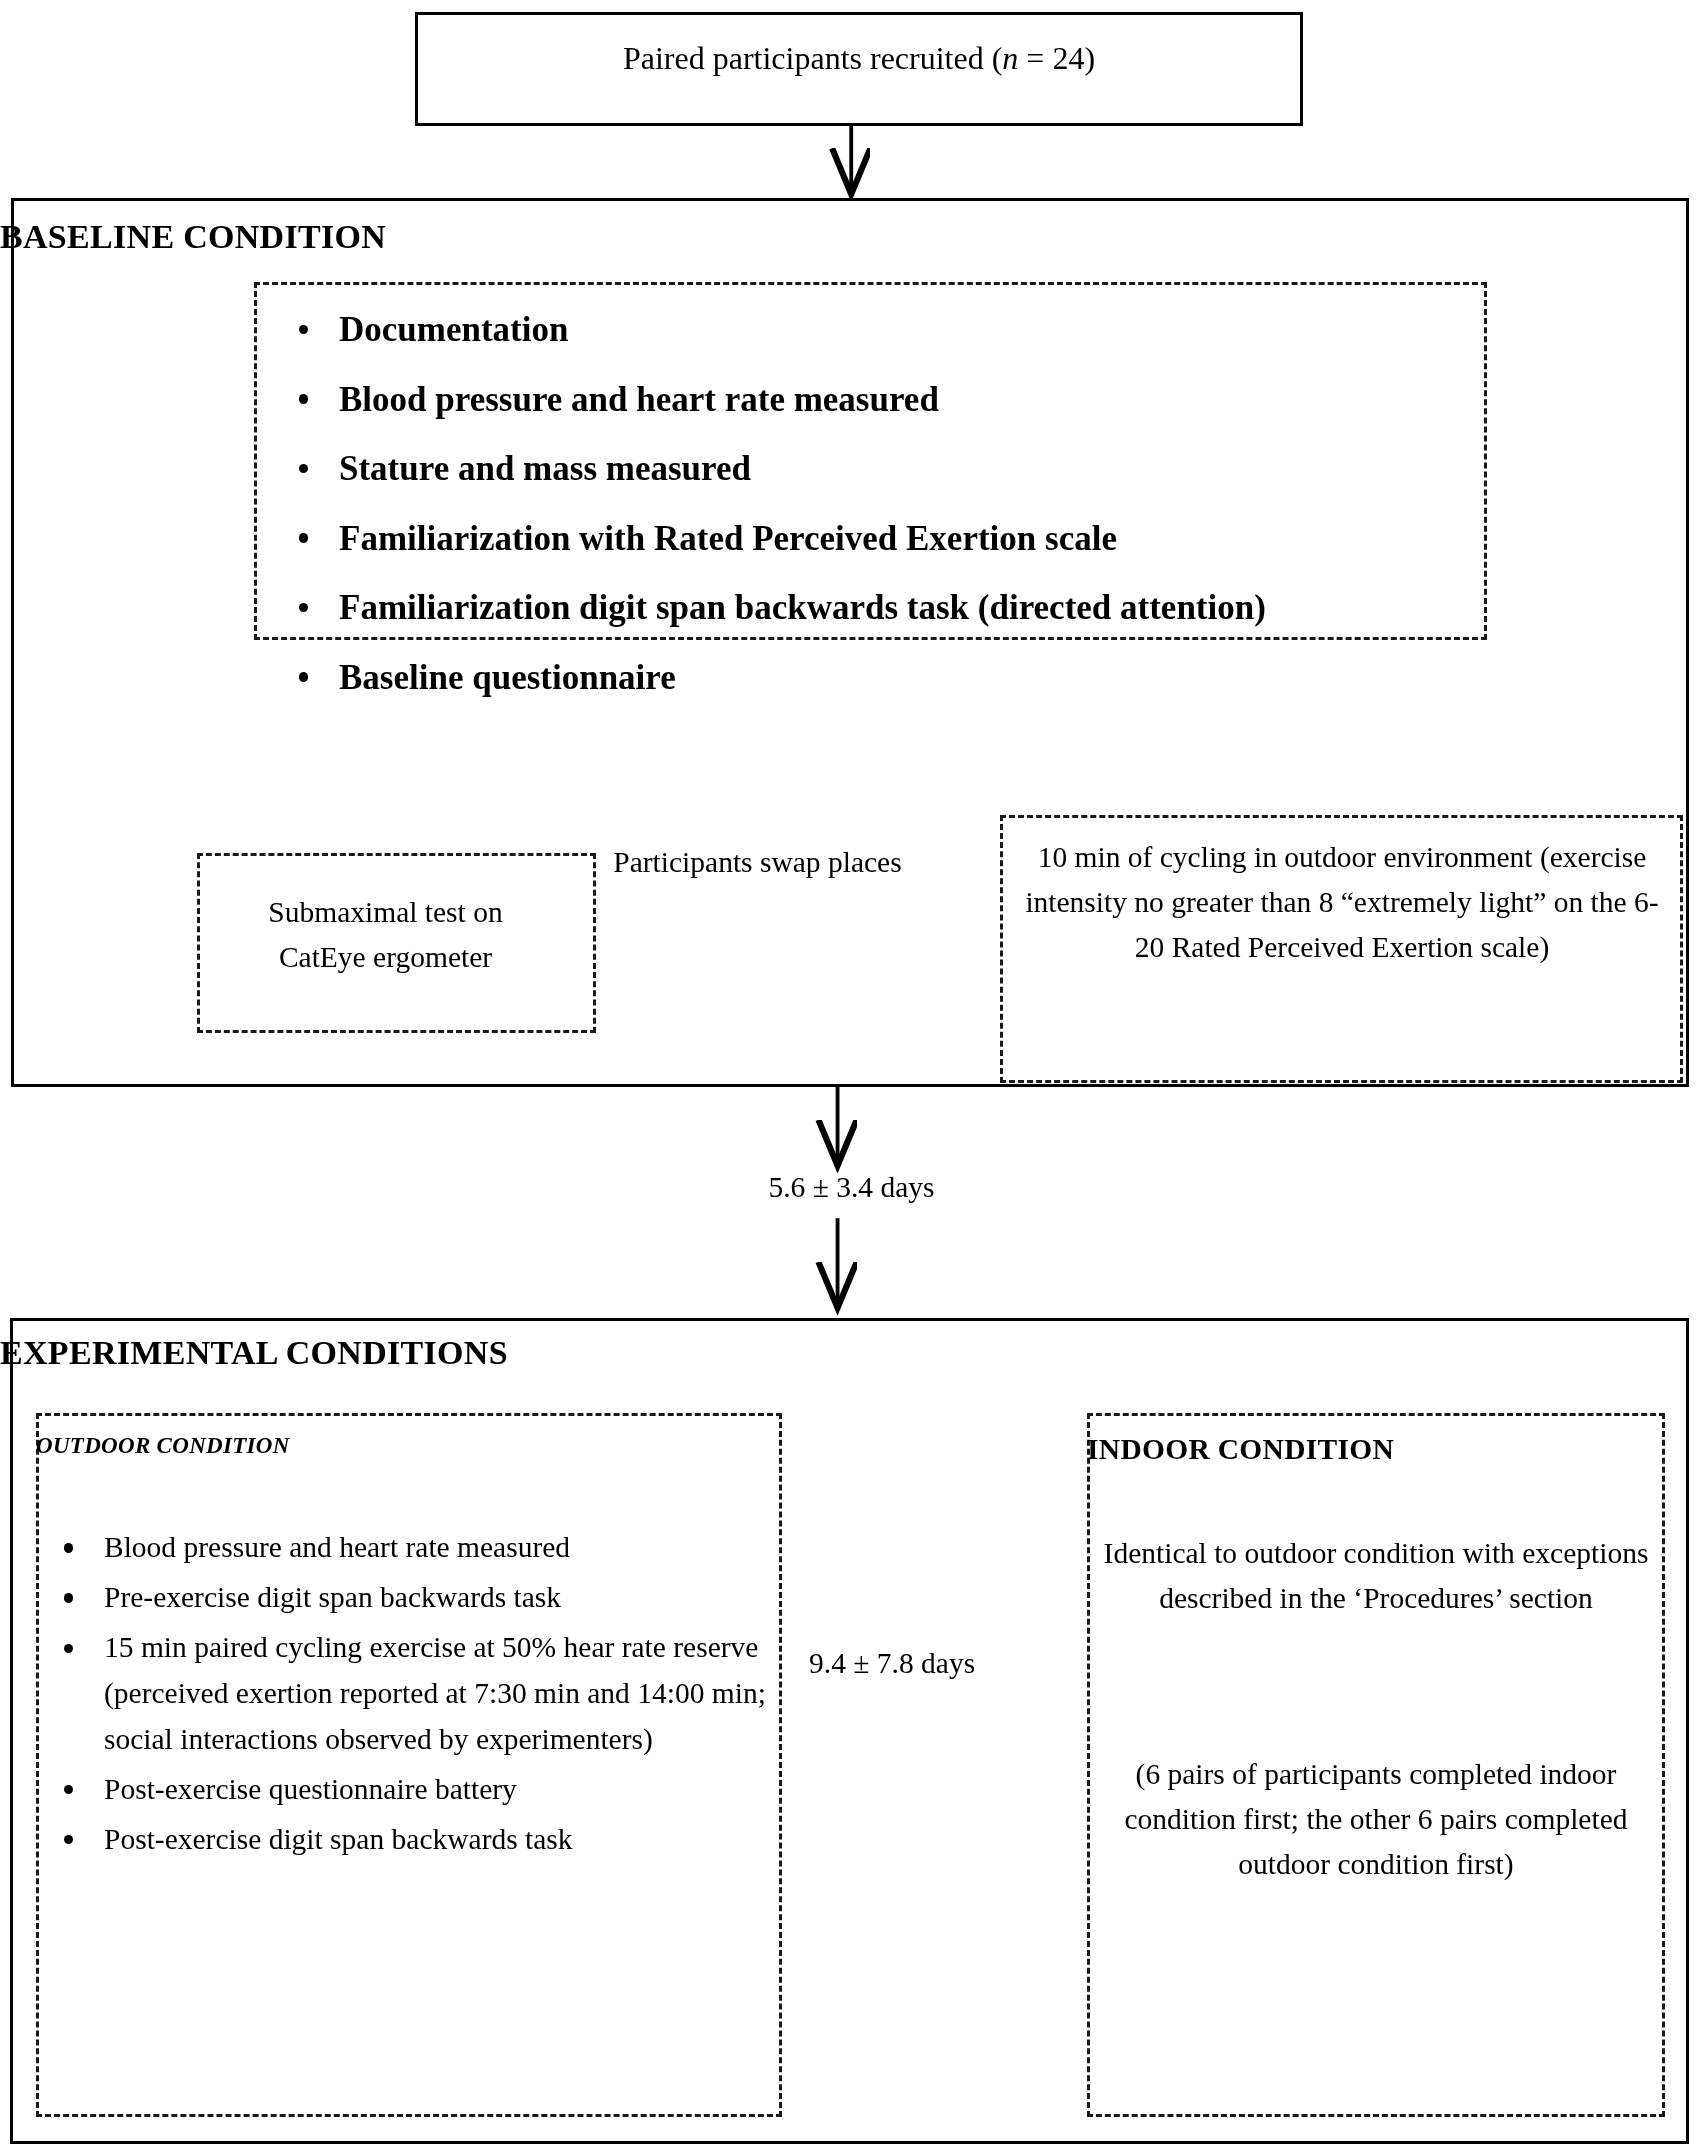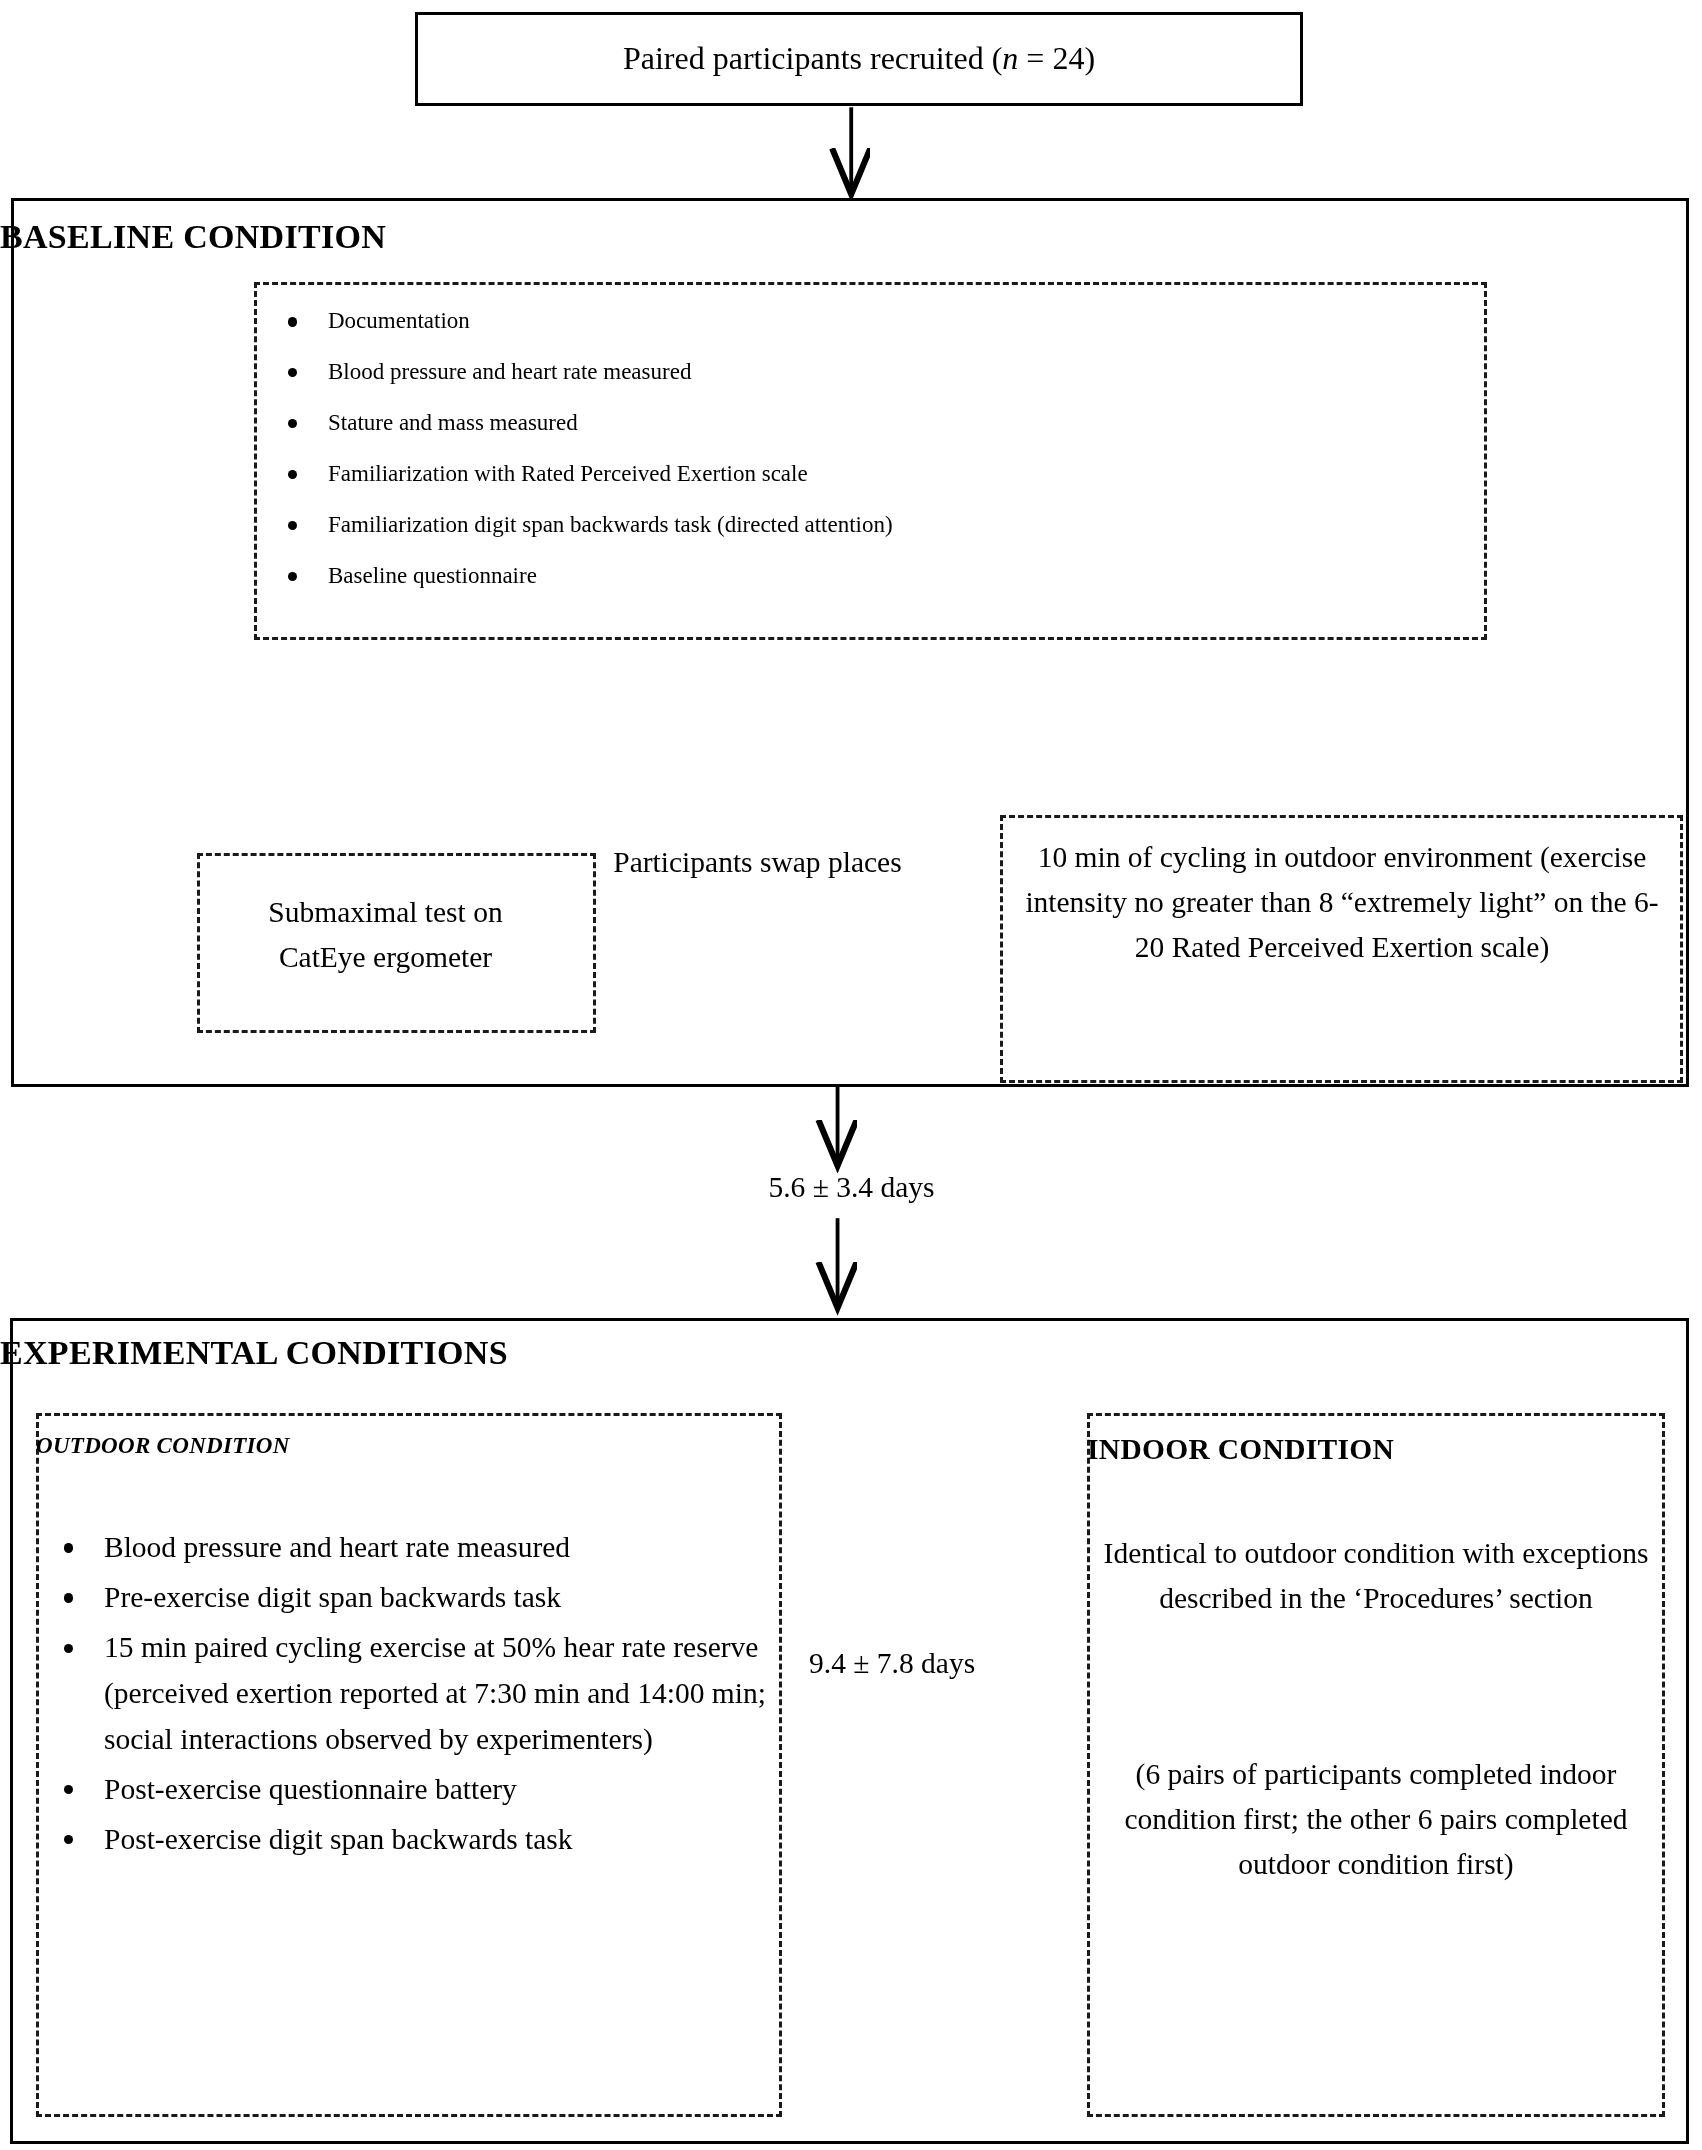--- a/index.html
+++ b/index.html
@@ -118,31 +118,31 @@
 
     <line x1="1110" y1="1687" x2="1805" y2="1687" stroke="#000" stroke-width="7" marker-start="url(#ahs)" marker-end="url(#ahs)"></line>
 
     <line x1="1532" y1="1988" x2="1532" y2="2125" stroke="#000" stroke-width="7" marker-end="url(#ah)"></line>
 
     <line x1="1532" y1="2228" x2="1532" y2="2385" stroke="#000" stroke-width="7" marker-end="url(#ah)"></line>
 
     <line x1="1435" y1="3098" x2="1980" y2="3098" stroke="#000" stroke-width="7" marker-start="url(#ahs)" marker-end="url(#ahs)"></line>
   </svg>
 
-  <div class="solid-box" style="left:415px; top:12px; width:888px; height:94px;">
+  <div class="solid-box" style="left:415px; top:12px; width:888px; height:114px;">
     <div class="toptext" style="top:24px;"><span>Paired participants recruited (</span><span class="ital">n</span><span> = 24)</span></div>
   </div>
 
   <div class="solid-box" style="left:11px; top:198px; width:1678px; height:889px;"></div>
 
   <div class="title" style="left:0; top:218px; width:1703px; font-size:34px;">BASELINE CONDITION</div>
 
   <div class="dashed-box" style="left:254px; top:282px; width:1233px; height:358px;"></div>
 
-  <ul class="bullets" style="left:276px; top:303px; width:1203px; font-size:23px;">
+  <ul class="bullets" style="left:287px; top:303px; width:1203px; font-size:35px;font-weight:bold;">
     <li><span>Documentation</span></li>
     <li><span>Blood pressure and heart rate measured</span></li>
     <li><span>Stature and mass measured</span></li>
     <li><span>Familiarization with Rated Perceived Exertion scale</span></li>
     <li><span>Familiarization digit span backwards task (directed attention)</span></li>
     <li><span>Baseline questionnaire</span></li>
   </ul>
 
   <div class="dashed-box" style="left:197px; top:853px; width:399px; height:180px;"></div>
   <div class="boxtext" style="left:186px; top:890px; width:399px; font-size:29.5px; white-space:pre-line;">Submaximal test on

